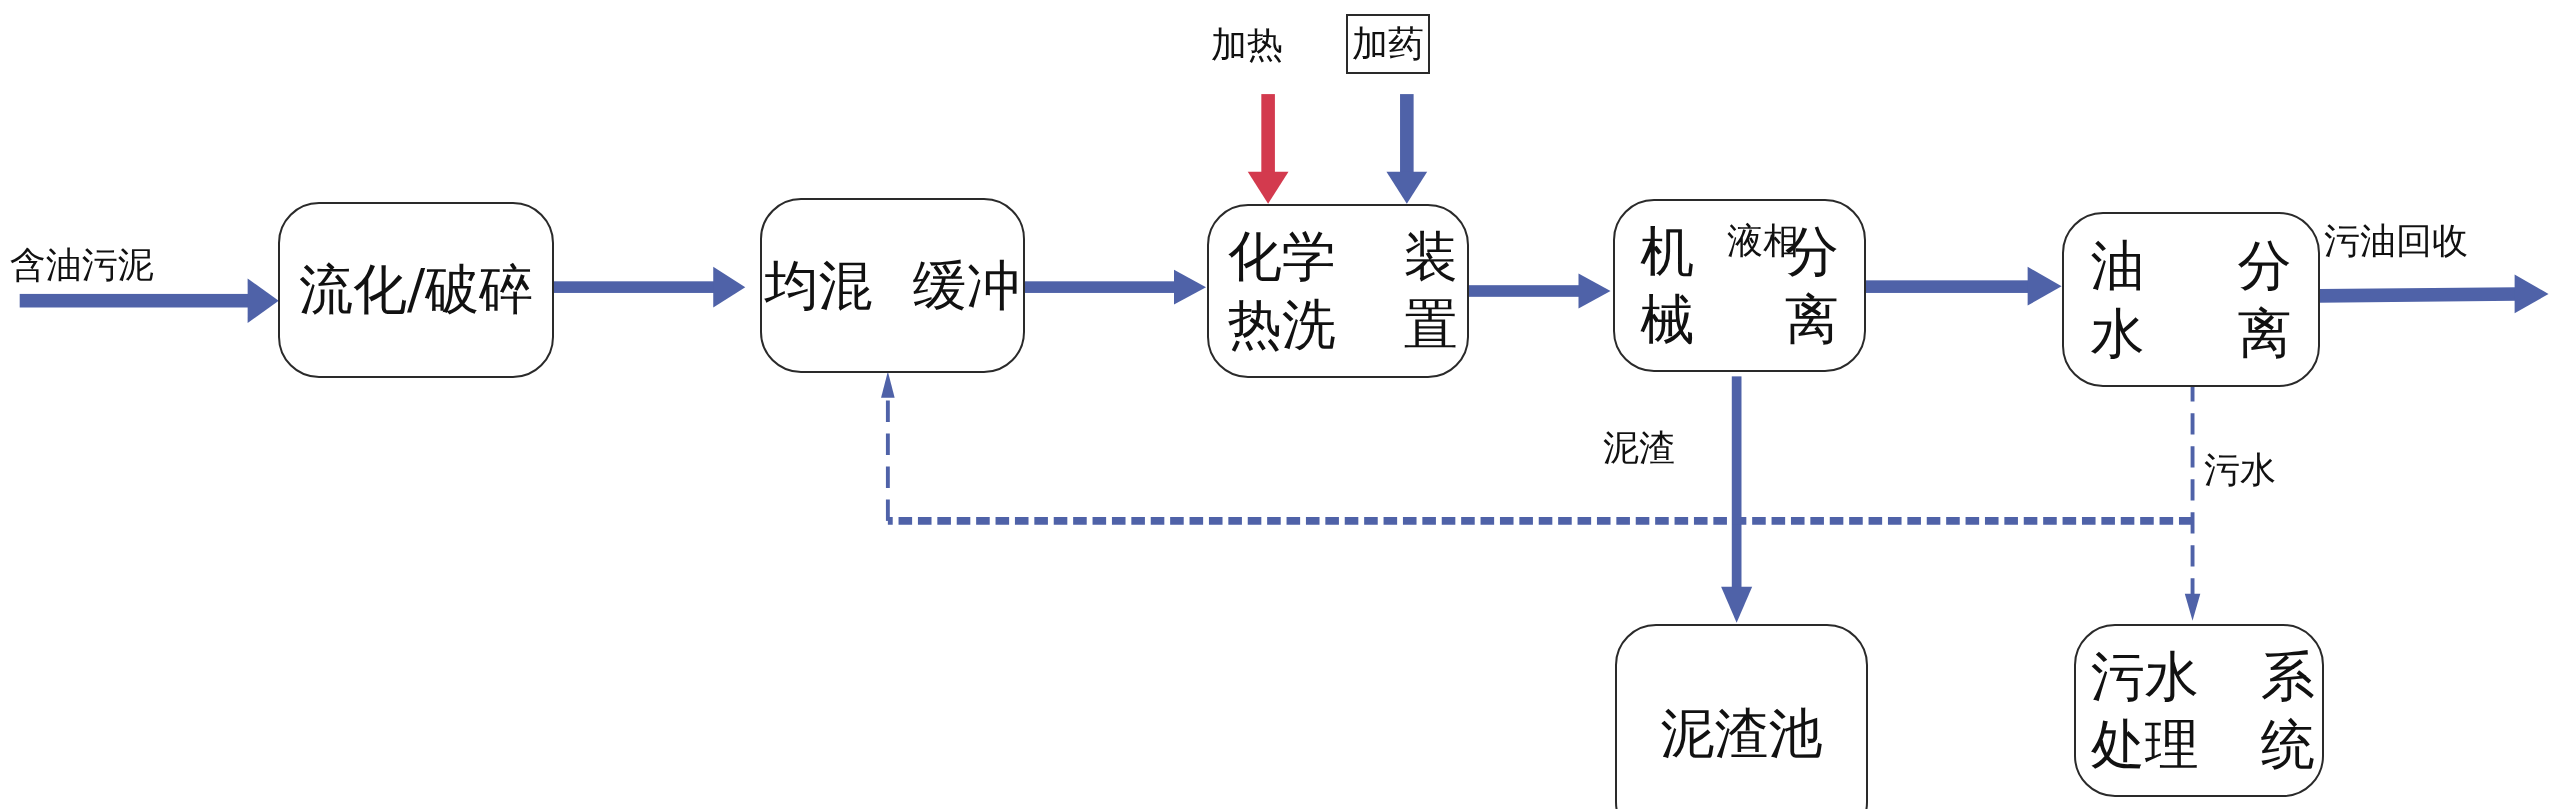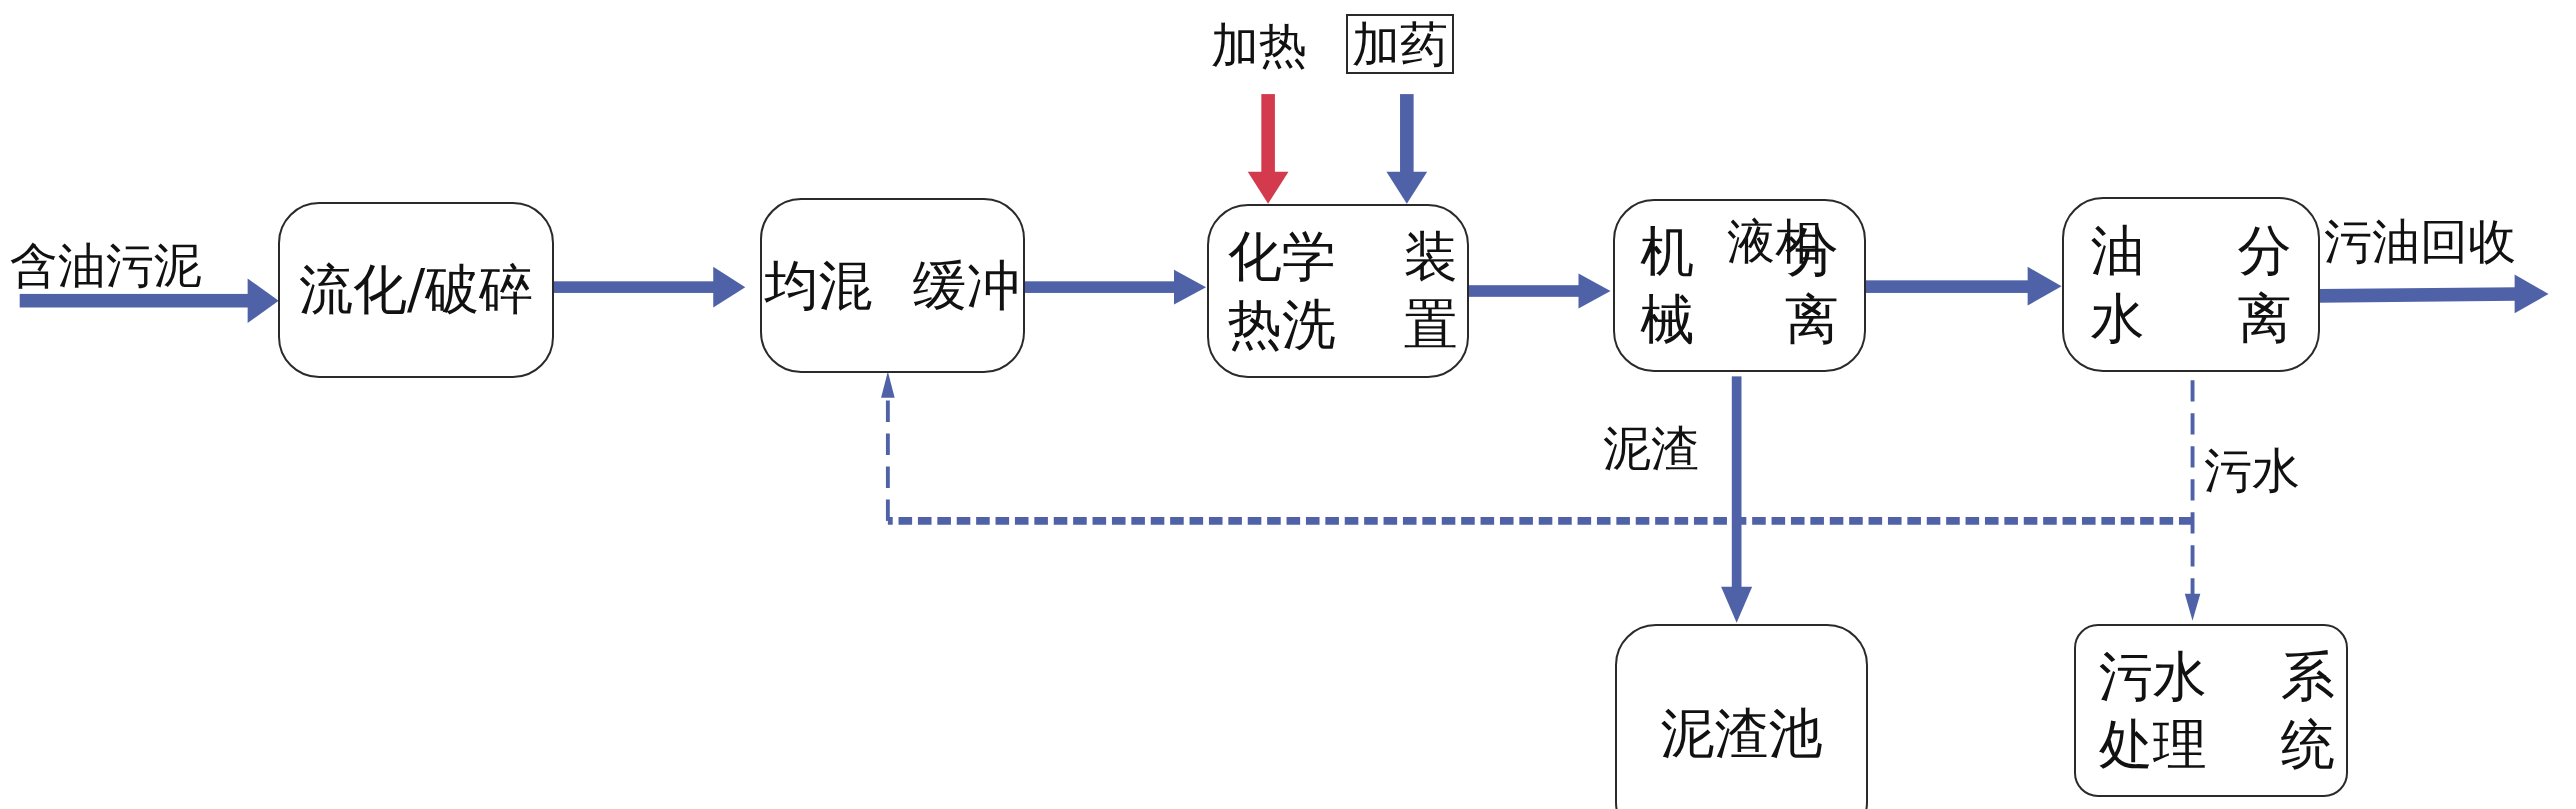--- a/index.html
+++ b/index.html
@@ -2,21 +2,21 @@
 <html><head>
 <meta charset="utf-8">
 <style>
   html, body { margin:0; padding:0; background:#ffffff; }
   body { width:2576px; height:809px; position:relative; overflow:hidden;
          font-family:"DejaVu Serif","Liberation Serif",serif; color:#111; }
   svg.flow { position:absolute; left:0; top:0; }
   .box { position:absolute; box-sizing:border-box; border:2.9px solid #2a2a2a; border-radius:41px;
          background:#fff; display:flex; flex-direction:row; align-items:center; justify-content:center;
          font-size:54px; line-height:68px; text-align:center;gap:40px; }
-  .label { position:absolute; font-size:48px; line-height:58px; white-space:nowrap; }
+  .label { position:absolute; font-size:36px; line-height:58px; white-space:nowrap; }
   .boxed { border:2.9px solid #2a2a2a; padding:0 3.9px; line-height:56px; }
 </style>
 </head>
 <body>
 
 <svg class="flow" width="2576" height="809" viewBox="0 0 2655 834">
   <defs>
     <marker id="ah" markerWidth="6" markerHeight="6" refX="5" refY="3" orient="auto" markerUnits="strokeWidth">
       <path d="M0,0 L6,3 L0,6 Z" fill="#4f62a8"></path>
     </marker>
@@ -88,31 +88,31 @@
   <span>装置</span>
 </div>
 
 <div class="box" style="left:1613px;top:199px;width:253px;height:173px;">
   <span>机械</span>
   <span>分离</span>
 </div>
 
 <div class="label" style="left:1727px;top:212px;">液相</div>
 
-<div class="box" style="left:2062px;top:197px;width:258px;height:175px;">
+<div class="box" style="left:2062px;top:212px;width:258px;height:175px;">
   <span>油水</span>
   <span>分离</span>
 </div>
 
 <div class="label" style="left:2324px;top:212px;">污油回收</div>
 
 <div class="label" style="left:1603px;top:419px;">泥渣</div>
 <div class="label" style="left:2204px;top:441px;">污水</div>
 
 <div class="box" style="left:1615px;top:624px;width:253px;height:219px;">
   <span>泥渣池</span>
 </div>
 
-<div class="box" style="left:2074px;top:624px;width:274px;height:173px;border-radius:24px;">
+<div class="box" style="left:2074px;top:624px;width:250px;height:173px;">
   <span>污水处理</span>
   <span>系统</span>
 </div>
 
 
 </body></html>

